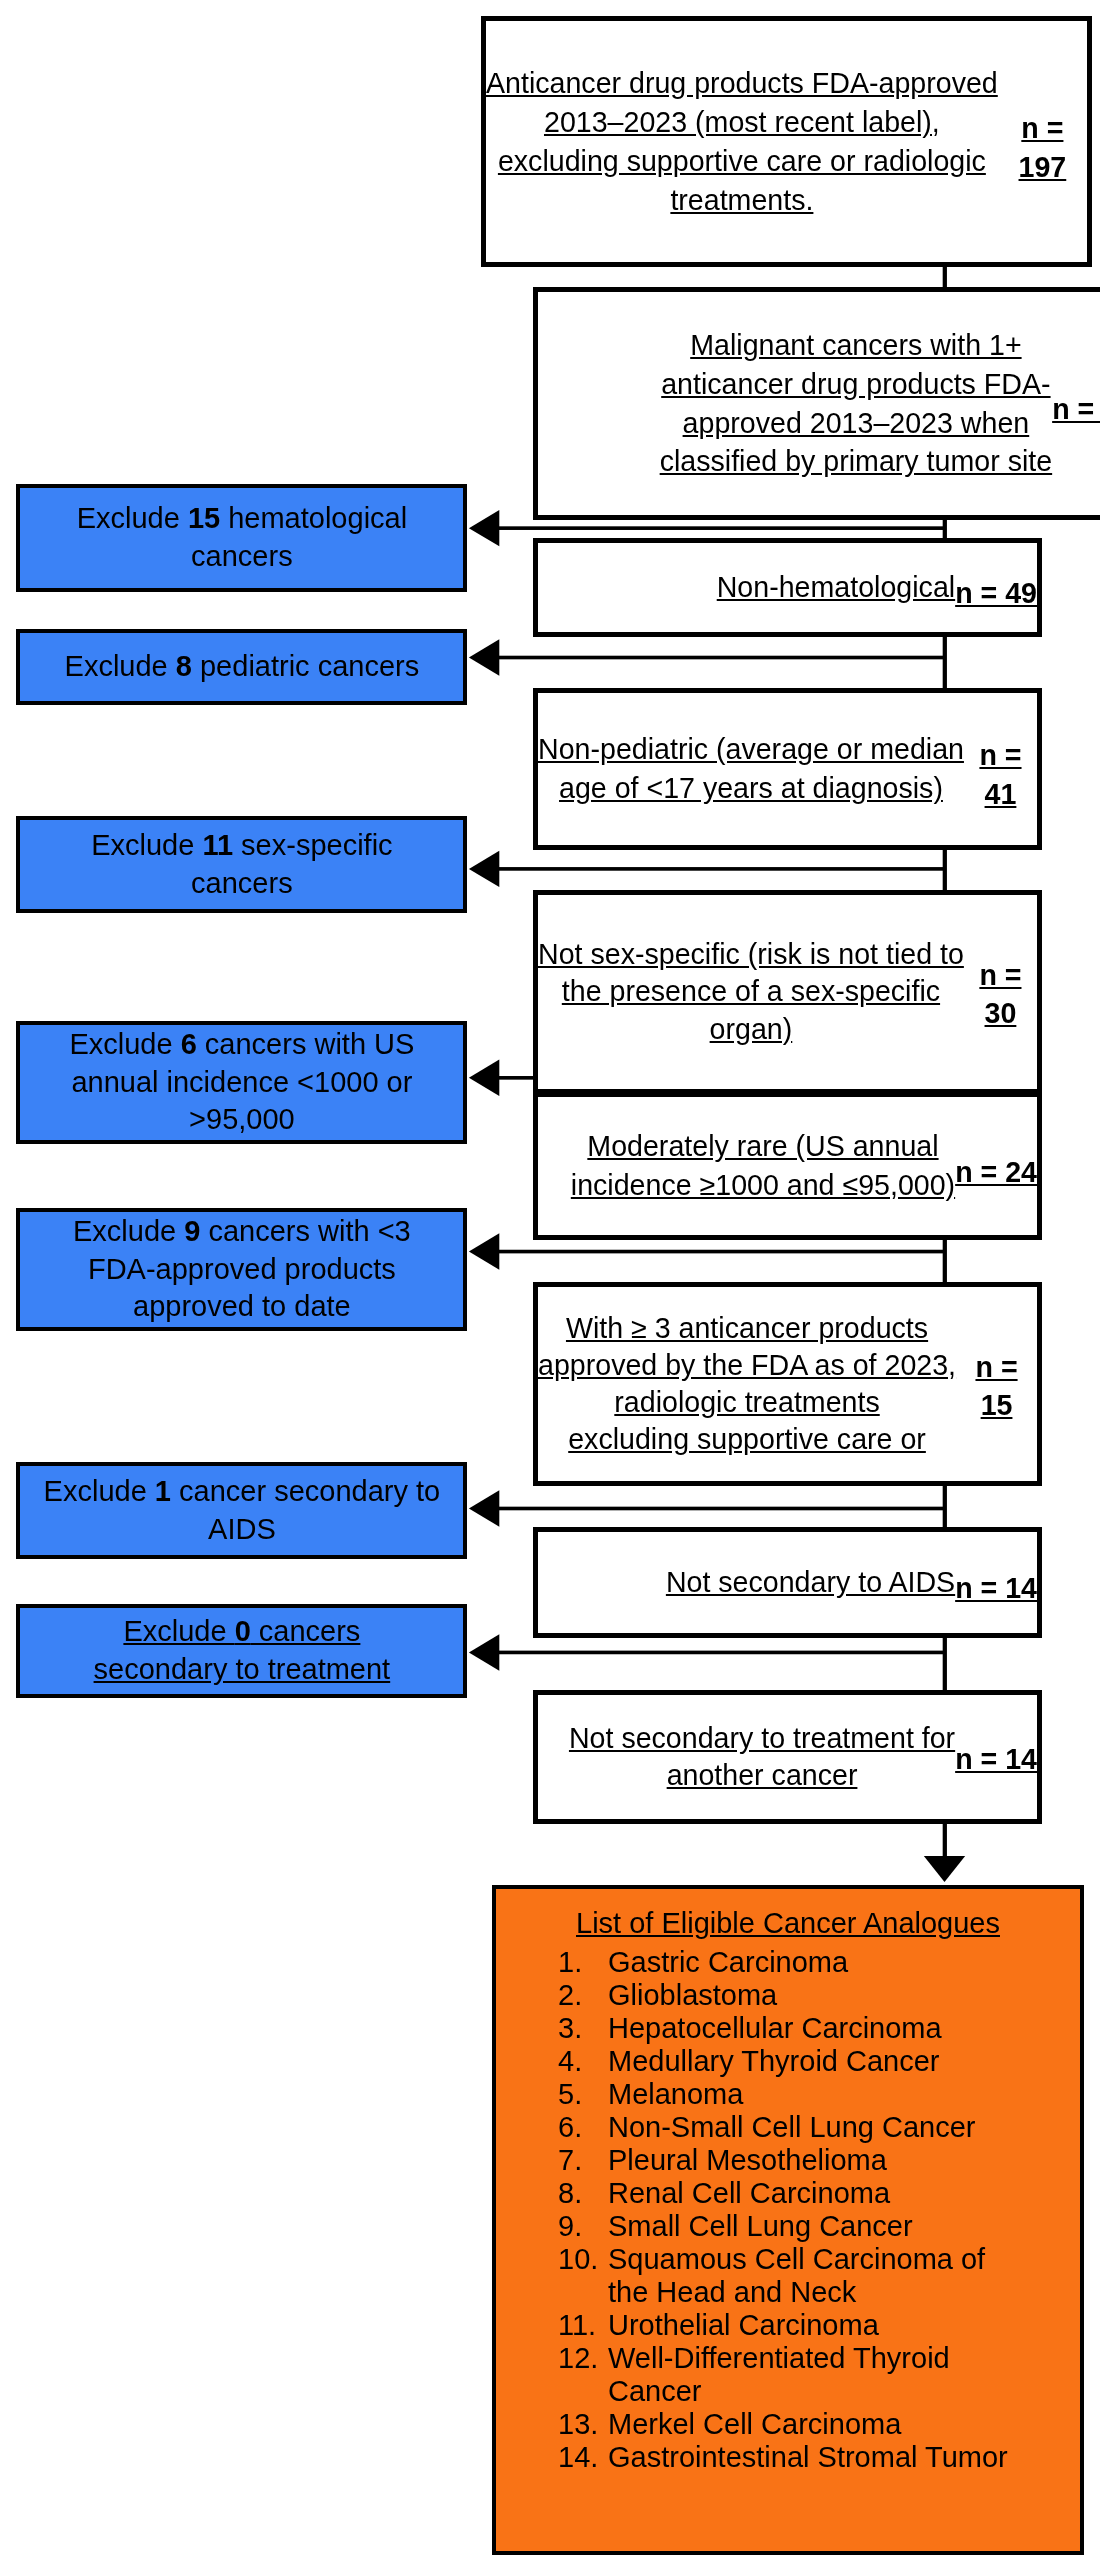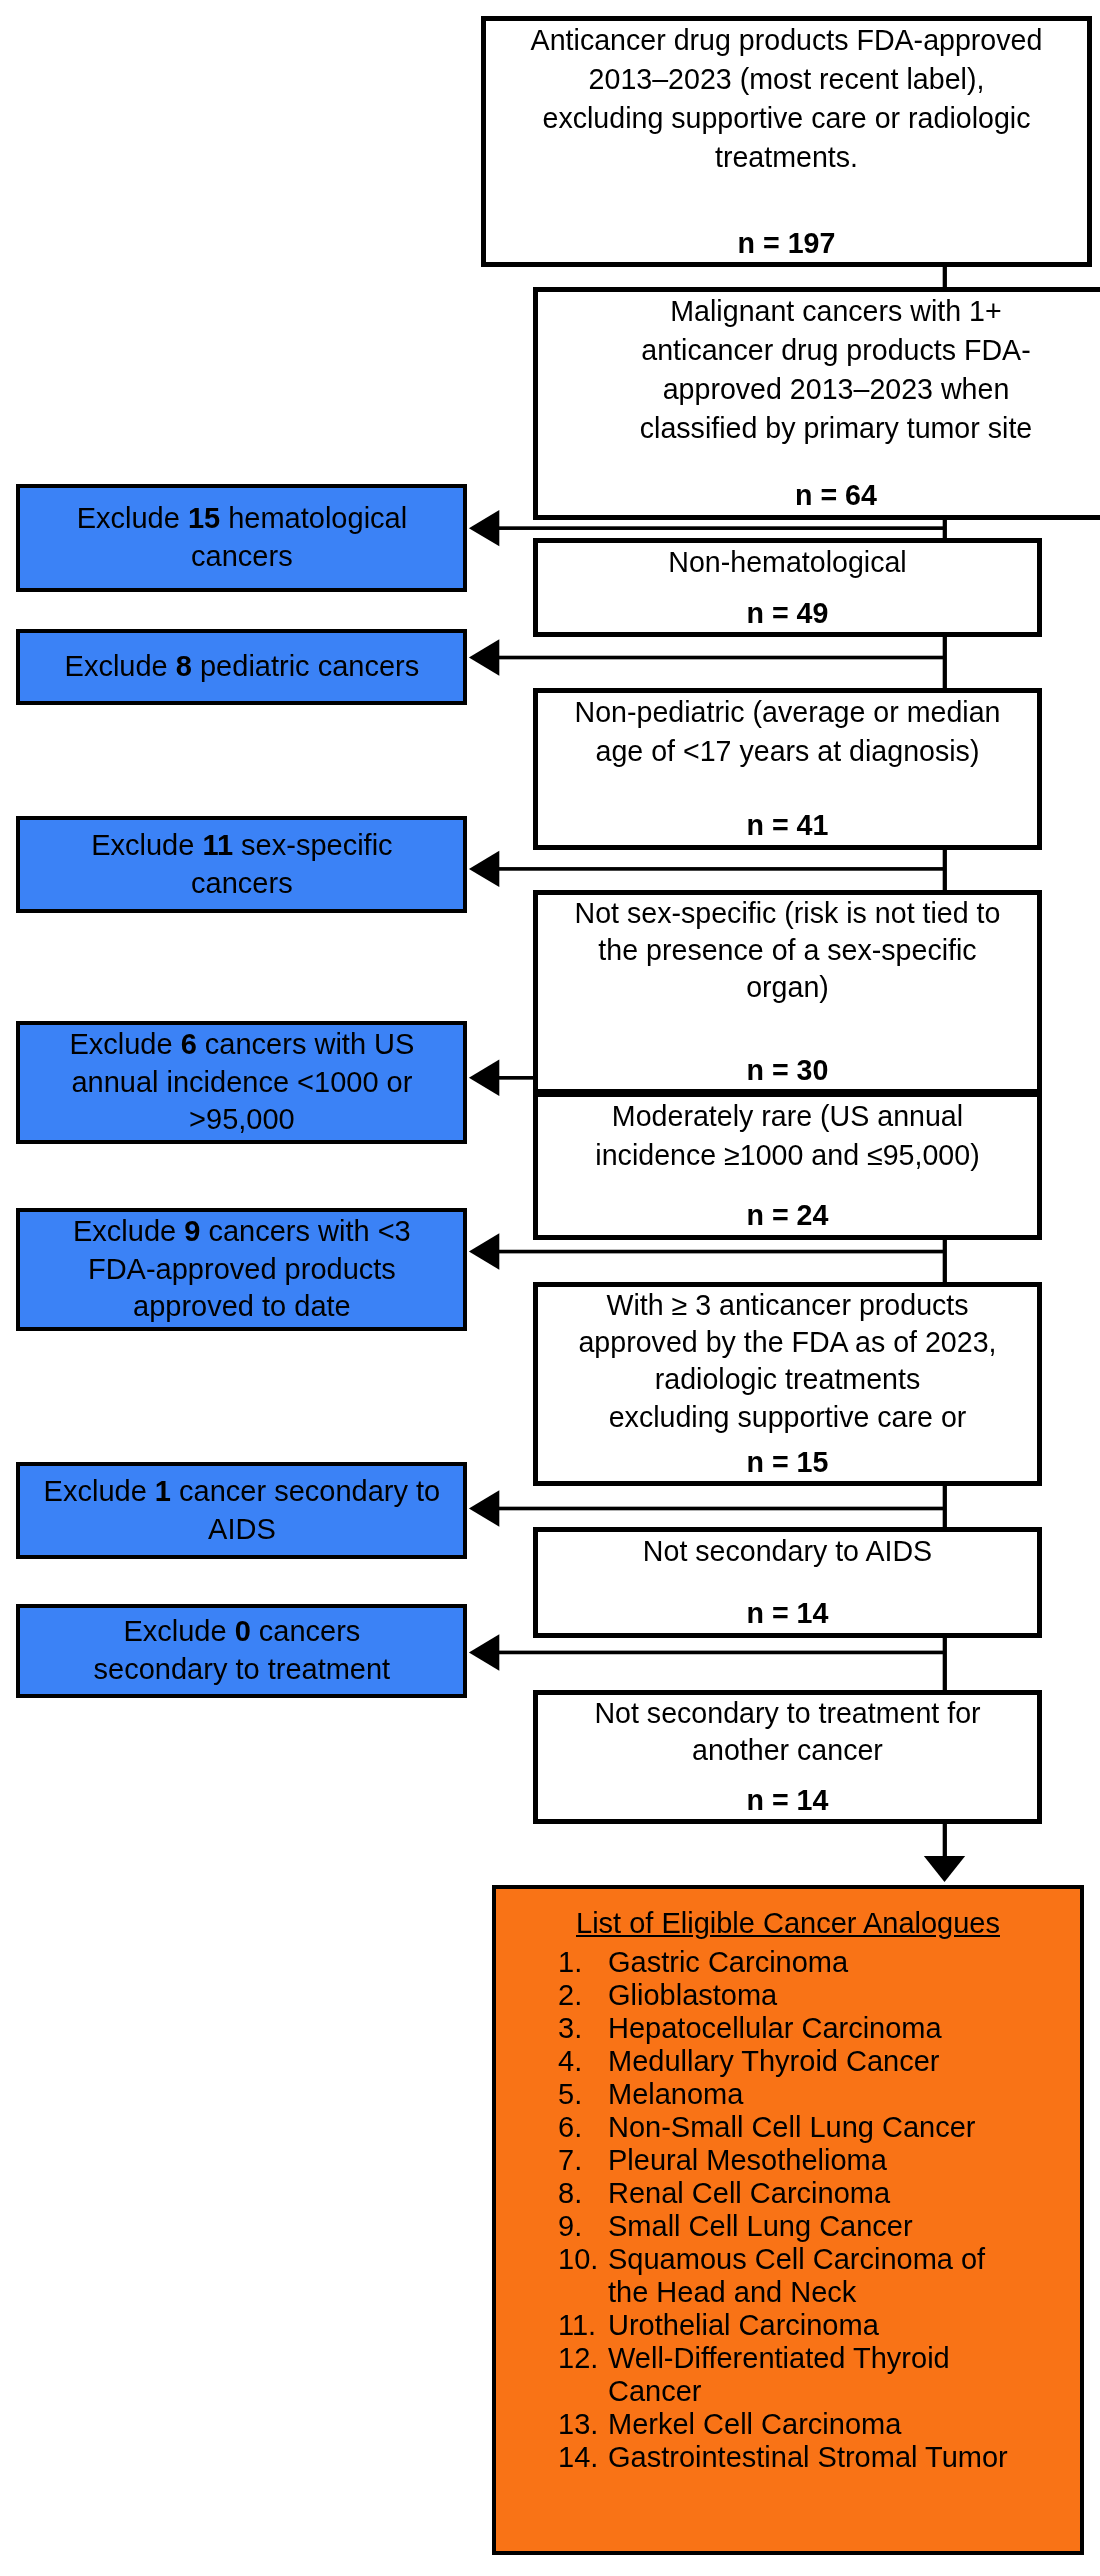--- a/index.html
+++ b/index.html
@@ -10,42 +10,42 @@
     font-family:"Liberation Sans", sans-serif;
     color:#000000;
   }
   .wires{position:absolute;left:0;top:0;}
   
   .rbox{
     position:absolute;
     box-sizing:border-box;
     border:5.5px solid #000000;
     background:#ffffff;
-    display:flex;flex-direction:column;
-    align-items:center;justify-content:space-between;
+    display:flex;flex-direction:row;
+    align-items:center;justify-content:flex-end;
     text-align:center;
-    font-size:28.6px;line-height:1.36;
+    font-size:28.6px;line-height:1.36;text-decoration:underline;
   }
   .rtext{display:block;}
   .bl{display:block;white-space:nowrap;}
   .rn{font-weight:bold;margin-top:12px;display:block;}
   .rbox.tight{line-height:1.3;}
   .rbox.tight .rn{margin-top:5px;}
   
   .xbox{
     position:absolute;
     box-sizing:border-box;
     border:4.9px solid #000000;
     background:#3b82f6;
     display:flex;align-items:center;justify-content:center;
     text-align:center;
     font-size:29px;line-height:1.31;
     padding:0 18px;
   }
-  .xbox.pad-wide{padding:0 49px;}
+  .xbox.pad-wide{padding:0 49px;text-decoration:underline;}
   .xtext{display:block;}
   
   .fbox{
     position:absolute;
     box-sizing:border-box;
     border:4.9px solid #000000;
     background:#f97316;
     font-size:29px;
   }
   .ftitle{

